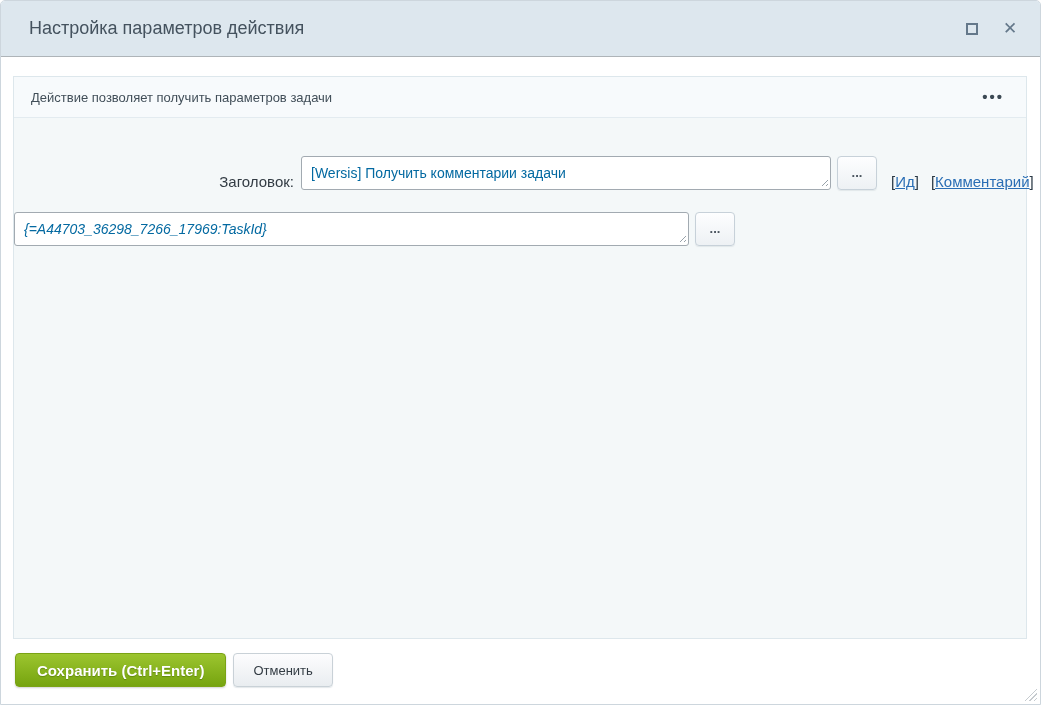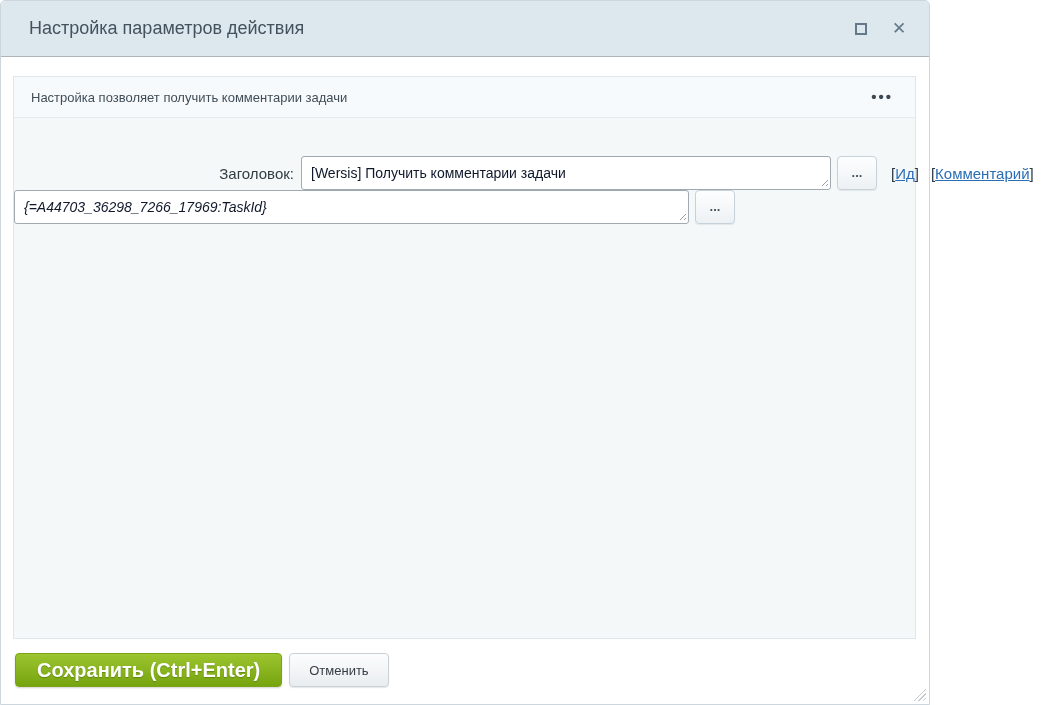--- a/index.html
+++ b/index.html
@@ -4,21 +4,21 @@
 <style>
   * { box-sizing: border-box; margin: 0; padding: 0; }
   html, body { width: 1041px; height: 705px; }
   body {
     font-family: "Liberation Sans", "DejaVu Sans", sans-serif;
     background: #ffffff;
     overflow: hidden;
     position: relative;
   }
   .window {
-    width: 930px; height: 705px;
+    width: 1041px; height: 705px;
     border: 1px solid #cdd6dd;
     border-radius: 5px 5px 0 0;
     position: relative;
     background: #ffffff;
   }
   
   .titlebar {
     height: 56px;
     background: #dde7ee;
     border-bottom: 1px solid #aeb4b8;
@@ -76,42 +76,43 @@
     color: #3c4954;
     letter-spacing: 2px;
     line-height: 10px;
     cursor: pointer;
     font-weight: bold;
   }
   
   .form-area { padding-top: 38px; }
   .f-row {
     display: flex;
-    align-items: center;
+    align-items: flex-end;
+    margin-bottom: 22px;
   }
   .f-label {
     width: 287px;
     padding-right: 7px;
     text-align: right;
     font-size: 15px;
     color: #333c44;
     white-space: nowrap;
     flex: 0 0 auto;
   }
   .req-mark { color: #d93025; }
   .ta-wrap { position: relative; flex: 0 0 auto; }
   textarea.f-input {
     display: block;
     height: 34px;
     border: 1px solid #a2aab1;
     border-radius: 3px;
     background: #ffffff;
     font-family: "Liberation Sans", "DejaVu Sans", sans-serif;
     font-size: 14px;
-    color: #0f172a;
+    color: #0369a1;
     padding: 7px 10px 0 9px;
     resize: none;
     overflow: hidden;
     line-height: 18px;
     outline: none;
   }
   .ta-title { width: 530px; }
   .ta-taskid { width: 675px; font-style: italic; }
   .ta-grip {
     position: absolute;
@@ -151,21 +152,21 @@
     gap: 7px;
     align-items: center;
   }
   .btn-save {
     height: 34px;
     padding: 0 21px;
     border: 1px solid #7aa315;
     border-radius: 4px;
     background: linear-gradient(#9cc52f, #76a40f);
     color: #ffffff;
-    font-size: 20px;
+    font-size: 15px;
     font-weight: bold;
     text-shadow: 0 1px 1px rgba(60,90,0,.45);
     cursor: pointer;
     box-shadow: 0 1px 2px rgba(0,0,0,.18);
   }
   .btn-cancel {
     height: 34px;
     padding: 0 19px;
     border: 1px solid #c9d1d7;
     border-radius: 4px;
@@ -197,21 +198,21 @@
       </div>
       <div class="win-btn">
         <span class="close-glyph">✕</span>
       </div>
     </div>
   </div>
 
   <div class="panel">
 
     <div class="panel-strip">
-      <div class="panel-desc">Настройка позволяет получить комментарии задачи</div>
+      <div class="panel-desc">Действие позволяет получить параметров задачи</div>
       <div class="menu-dots">•••</div>
     </div>
 
     <div class="form-area">
 
       <div class="f-row">
         <label class="f-label">Заголовок:</label>
         <div class="ta-wrap">
           <textarea class="f-input ta-title" spellcheck="false" style="">[Wersis] Получить комментарии задачи</textarea>
           <span class="ta-grip"></span>

